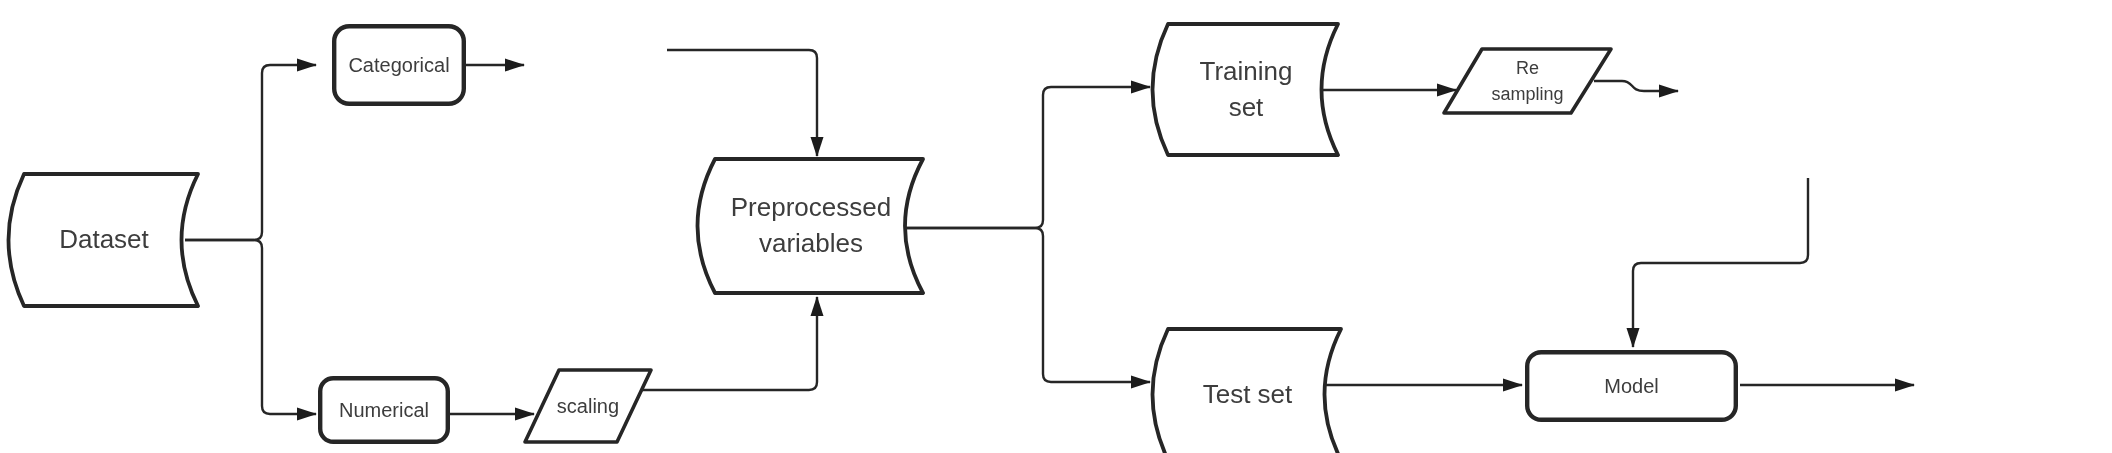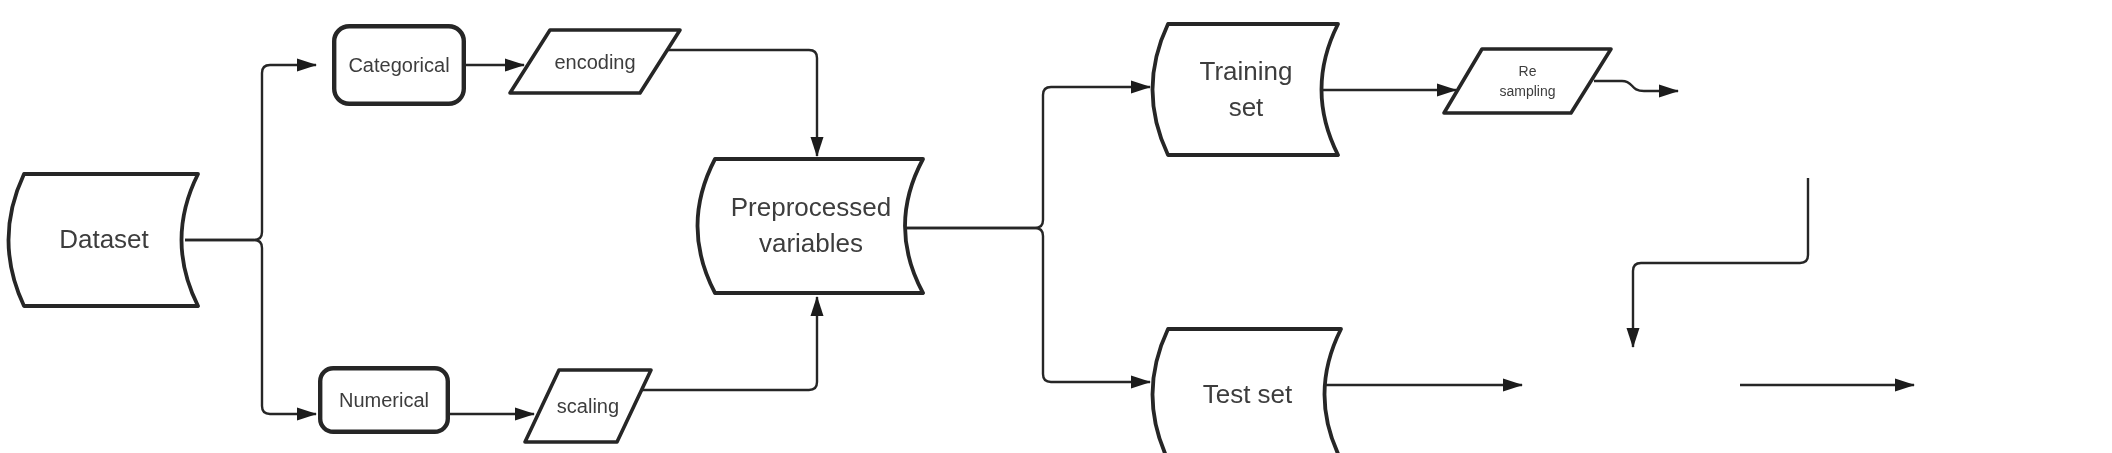--- a/index.html
+++ b/index.html
@@ -19,21 +19,21 @@
   }
   .node>svg{position:absolute;left:0;top:0;width:100%;height:100%;overflow:visible;}
   .shape{fill:#ffffff;stroke:#262626;stroke-linejoin:round;}
   .sw-doc{stroke-width:3.8;}
   .sw-rrect{stroke-width:4.4;}
   .sw-para{stroke-width:3.6;}
   .sw-para-big{stroke-width:4.2;}
   .lbl{position:relative;z-index:1;white-space:pre-line;}
   .lbl-big{font-size:26px;line-height:1.38;}
   .lbl-mid{font-size:20px;line-height:1.3;}
-  .lbl-small{font-size:14px;line-height:1.45;}
+  .lbl-small{font-size:18px;line-height:1.45;}
   .lbl-hp{font-size:19px;line-height:1.42;}
 </style>
 </head>
 <body>
 
 <div class="canvas">
 
   <svg id="wires" width="2112" height="453" viewBox="0 0 2112 453">
     <defs>
       <marker id="arr" markerUnits="userSpaceOnUse" markerWidth="22" markerHeight="16" refX="20" refY="7" orient="auto">
@@ -62,28 +62,22 @@
     <div class="lbl lbl-big">Dataset</div>
   </div>
 
   <div class="node" style="left:318px;top:24px;width:162px;height:82px;align-items:center;">
     <svg viewBox="0 0 134 82">
       <rect class="shape sw-rrect" x="2.2" y="2.2" width="129.6" height="77.6" rx="15"></rect>
     </svg>
     <div class="lbl lbl-mid">Categorical</div>
   </div>
 
-  <div class="node" style="left:508px;top:28px;width:174px;height:67px;">
-    <svg viewBox="0 0 174 67">
-      <path class="shape sw-para" d="M 42 2 L 172 2 L 132 65 L 2 65 Z"></path>
-    </svg>
-    <div class="lbl lbl-mid">encoding</div>
-  </div>
 
-  <div class="node" style="left:318px;top:366px;width:132px;height:68px;">
+  <div class="node" style="left:318px;top:376px;width:132px;height:68px;">
     <svg viewBox="0 0 132 68">
       <rect class="shape sw-rrect" x="2.2" y="2.2" width="127.6" height="63.6" rx="13"></rect>
     </svg>
     <div class="lbl lbl-mid">Numerical</div>
   </div>
 
   <div class="node" style="left:523px;top:368px;width:130px;height:76px;">
     <svg viewBox="0 0 130 76">
       <path class="shape sw-para" d="M 36 2 L 128 2 L 94 74 L 2 74 Z"></path>
     </svg>
@@ -115,15 +109,21 @@
 
   <div class="node" style="left:1442px;top:47px;width:171px;height:68px;">
     <svg viewBox="0 0 171 68">
       <path class="shape sw-para" d="M 40 2 L 169 2 L 129 66 L 2 66 Z"></path>
     </svg>
     <div class="lbl lbl-small">Re
 sampling</div>
   </div>
 
 
+  <div class="node" style="left:1525px;top:350px;width:213px;height:72px;">
+    <svg viewBox="0 0 213 72">
+      <rect class="shape sw-rrect" x="2.2" y="2.2" width="208.6" height="67.6" rx="14"></rect>
+    </svg>
+    <div class="lbl lbl-mid">Model</div>
+  </div>
 
 
 </div>
 
 </body></html>

